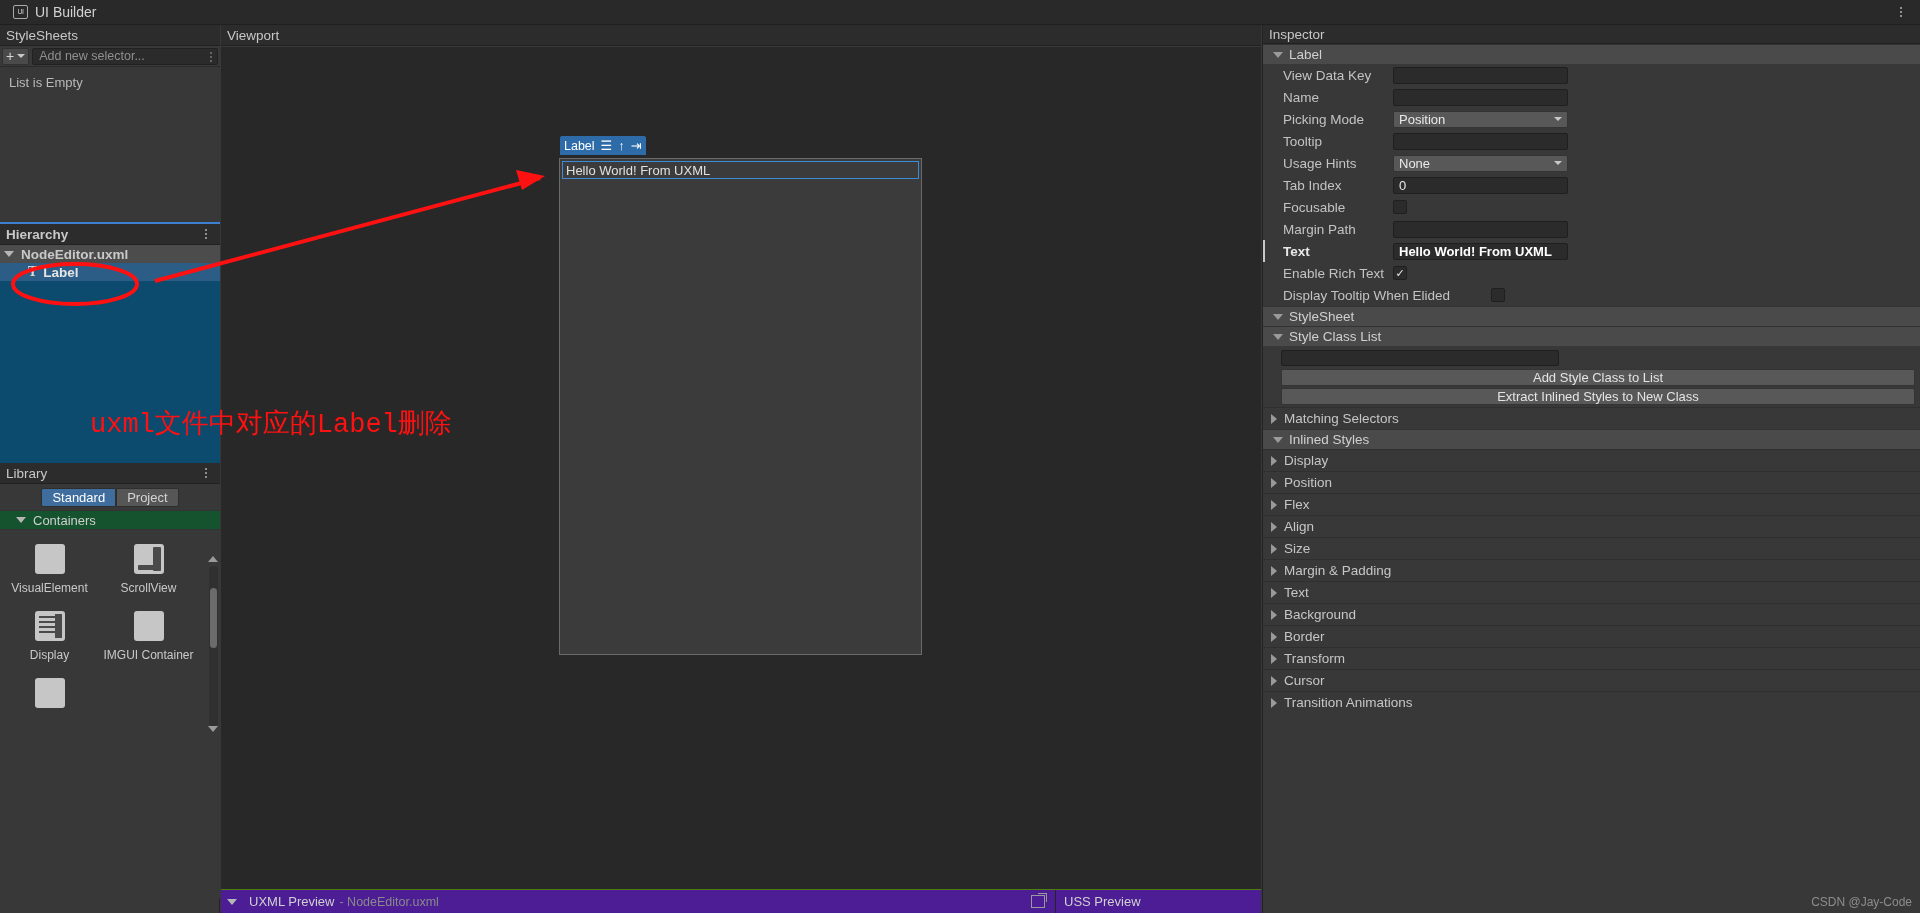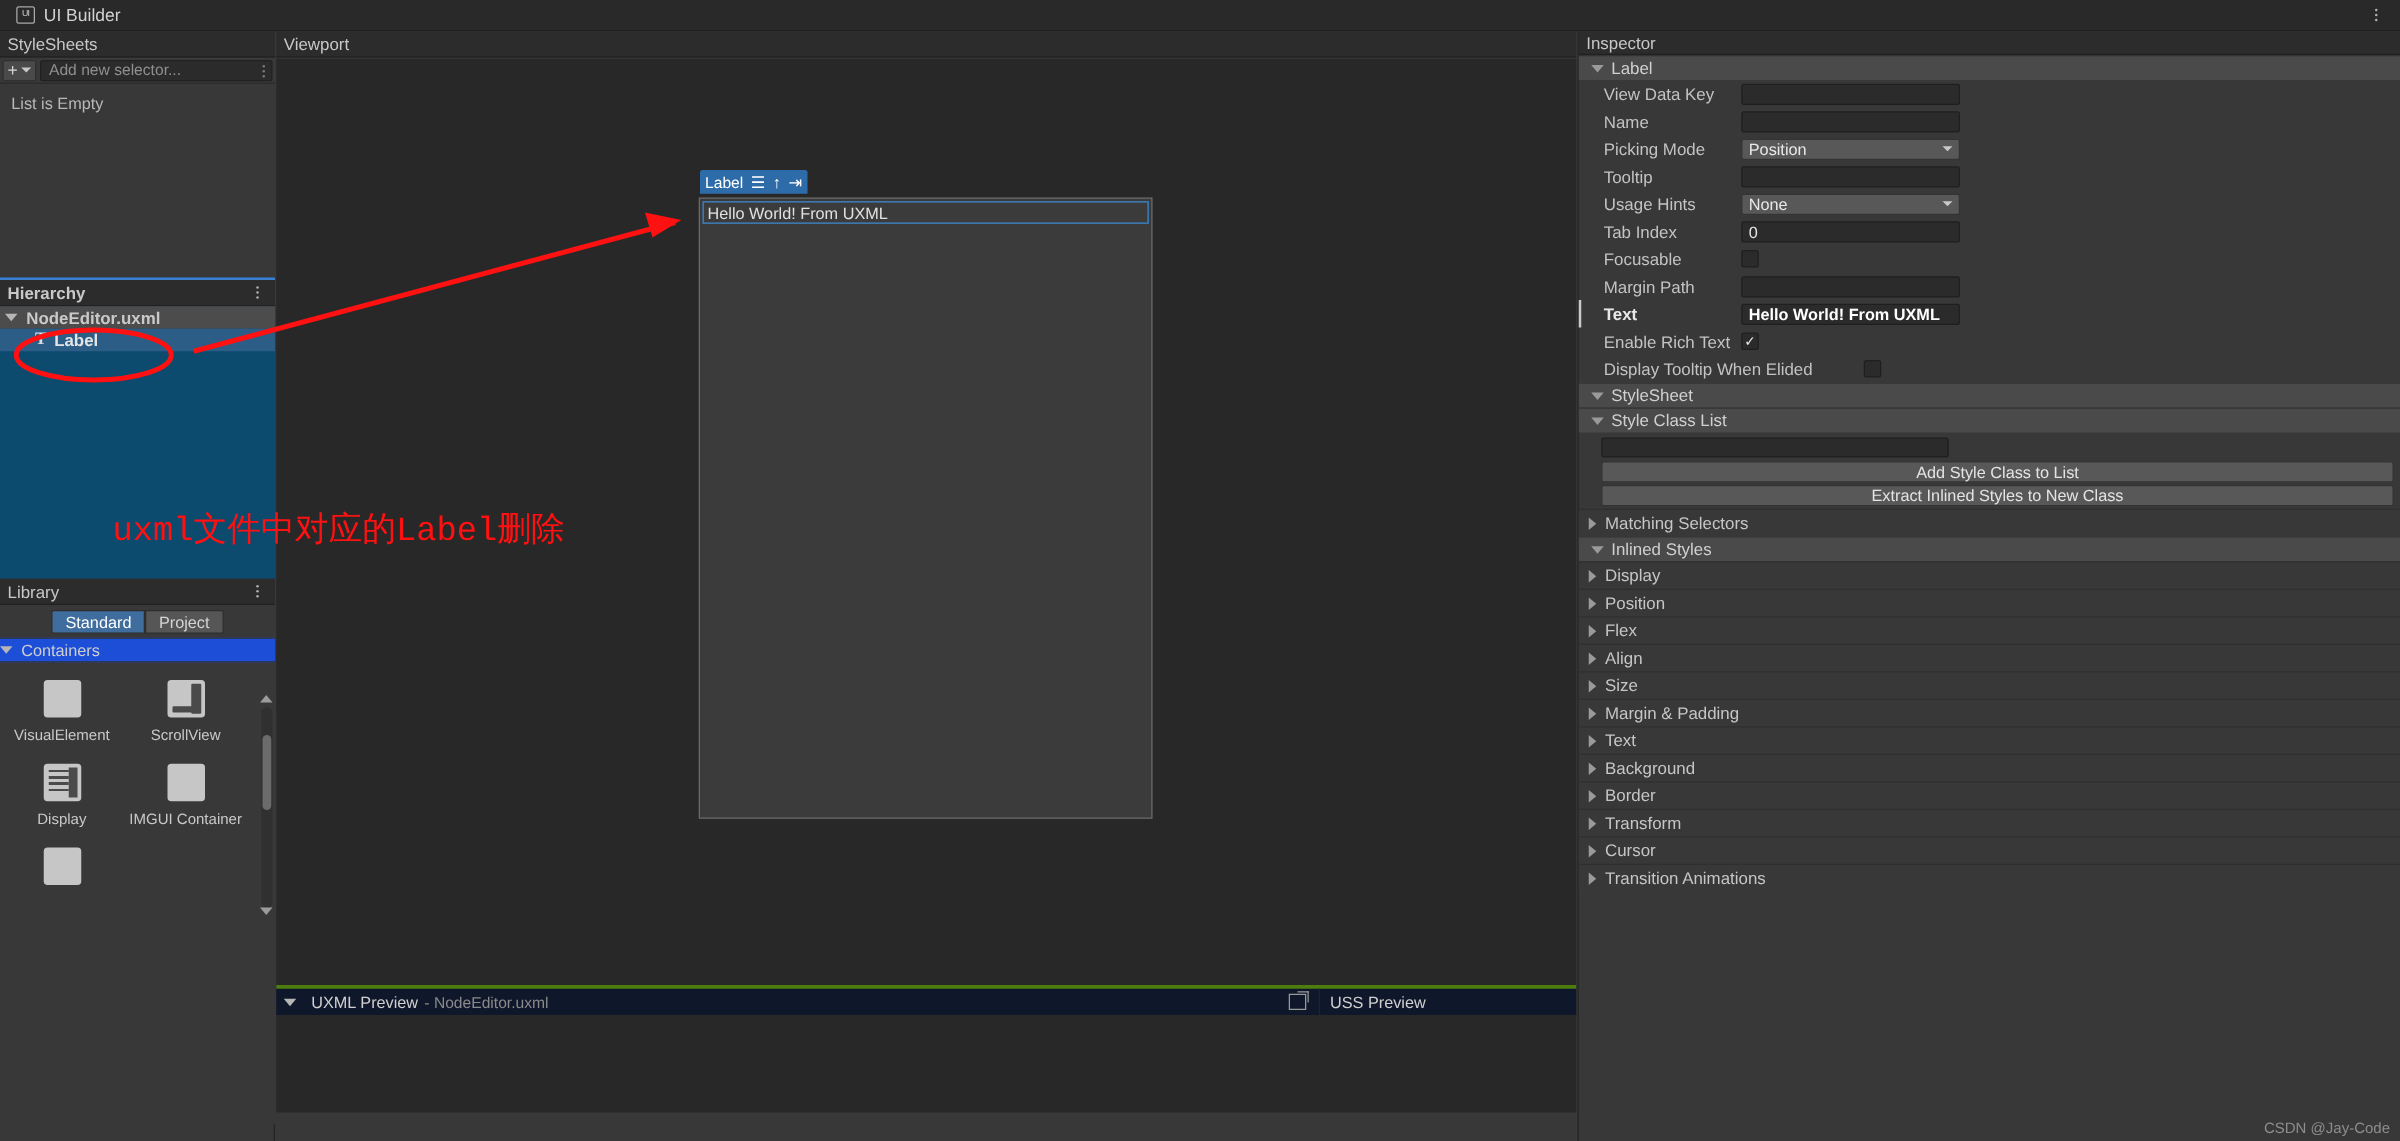--- a/index.html
+++ b/index.html
@@ -3,21 +3,21 @@
 <meta charset="utf-8">
 <style>
   * { box-sizing: border-box; margin: 0; padding: 0; }
   html, body {
     width: 1920px; height: 913px;
     background: #383838;
     font-family: "Liberation Sans", sans-serif;
     overflow: hidden;
     color: #c4c4c4;
   }
-  .app { position: relative; width: 1920px; height: 812px; background: #383838; }
+  .app { position: relative; width: 1920px; height: 913px; background: #383838; }
 
   
   .titlebar {
     position: absolute; left: 0; top: 0; width: 1920px; height: 25px;
     background: #292929; display: flex; align-items: center;
     border-bottom: 1px solid #1f1f1f;
   }
   .tb-icon {
     width: 15px; height: 14px; margin-left: 13px; margin-right: 7px;
     border: 1px solid #a9a9a9; border-radius: 2px;
@@ -93,21 +93,21 @@
   .lib-pane { position:absolute; left:0; top:438px; width:220px; height:436px; background:#383838; }
   .lib-tabs { height:26px; display:flex; align-items:center; justify-content:center; gap:0; background:#383838;}
   .lib-tab {
     height:19px; padding:0 10px; display:flex; align-items:center; justify-content:center;
     font-size:13px; border:1px solid #2e2e2e; cursor:pointer; color:#d4d4d4; background:#565656;
   }
   .lib-tab.active { background:#3f6d9e; color:#ffffff; }
   .lib-tab:first-child { border-radius:2px 0 0 2px; }
   .lib-tab:last-child  { border-radius:0 2px 2px 0; }
   .lib-section {
-    height:20px; background:#1d4ed8; display:flex; align-items:center; padding-left:0;
+    height:20px; background:#14532d; display:flex; align-items:center; padding-left:16px;
     font-size:13px; color:#cfcfcf; border-top:1px solid #333; border-bottom:1px solid #333;
   }
   .lib-grid { display:flex; flex-wrap:wrap; padding-top:14px; }
   .lib-item {
     width:99px; display:flex; flex-direction:column; align-items:center; cursor:pointer;
     margin-bottom:16px;
   }
   .lib-item .glyph { width:30px; height:30px; background:#c6c6c6; border-radius:3px; margin-bottom:8px; position:relative; }
   .lib-item .lbl { font-size:12px; color:#c9c9c9; text-align:center; line-height:13px; }
   .sv-cut { position:absolute; right:3px; top:3px; width:8px; height:24px; background:#4a4a4a; border-radius:1px;}
@@ -158,21 +158,21 @@
   .el-toolbar .ic { color:#ffffff; font-size:13px; line-height:13px; cursor:pointer; }
   .sel-label {
     position:absolute; left:2px; top:2px; width:357px; height:18px;
     background:#3b3b3b; border:1px solid #3d8ad6; display:flex; align-items:center;
     padding-left:3px; font-size:13px; color:#e0e0e0;
   }
 
   
   .bottom-bar {
     position:absolute; left:221px; bottom:0; width:1040px; height:24px;
-    background:#0f172a; border-top:3px solid #4d7c0f; display:flex; align-items:stretch;
+    background:#4c1d95; border-top:1px solid #4d7c0f; display:flex; align-items:stretch;
   }
   .bb-left { flex:1; display:flex; align-items:center; padding-left:6px; gap:5px; border-right:1px solid #232323;}
   .bb-right { width:205px; display:flex; align-items:center; padding-left:8px; }
   .bb-title { font-size:13px; color:#d0d0d0; }
   .bb-sub { font-size:12.5px; color:#8a8a8a; }
   .bb-expand { margin-left:auto; margin-right:10px; width:14px; height:13px; border:1px solid #9a9a9a; position:relative; cursor:pointer;}
   .bb-expand:after{content:'';position:absolute;right:-3px;top:-3px;width:8px;height:8px;border-top:1px solid #9a9a9a;border-right:1px solid #9a9a9a;}
 
   
   .right-col {

